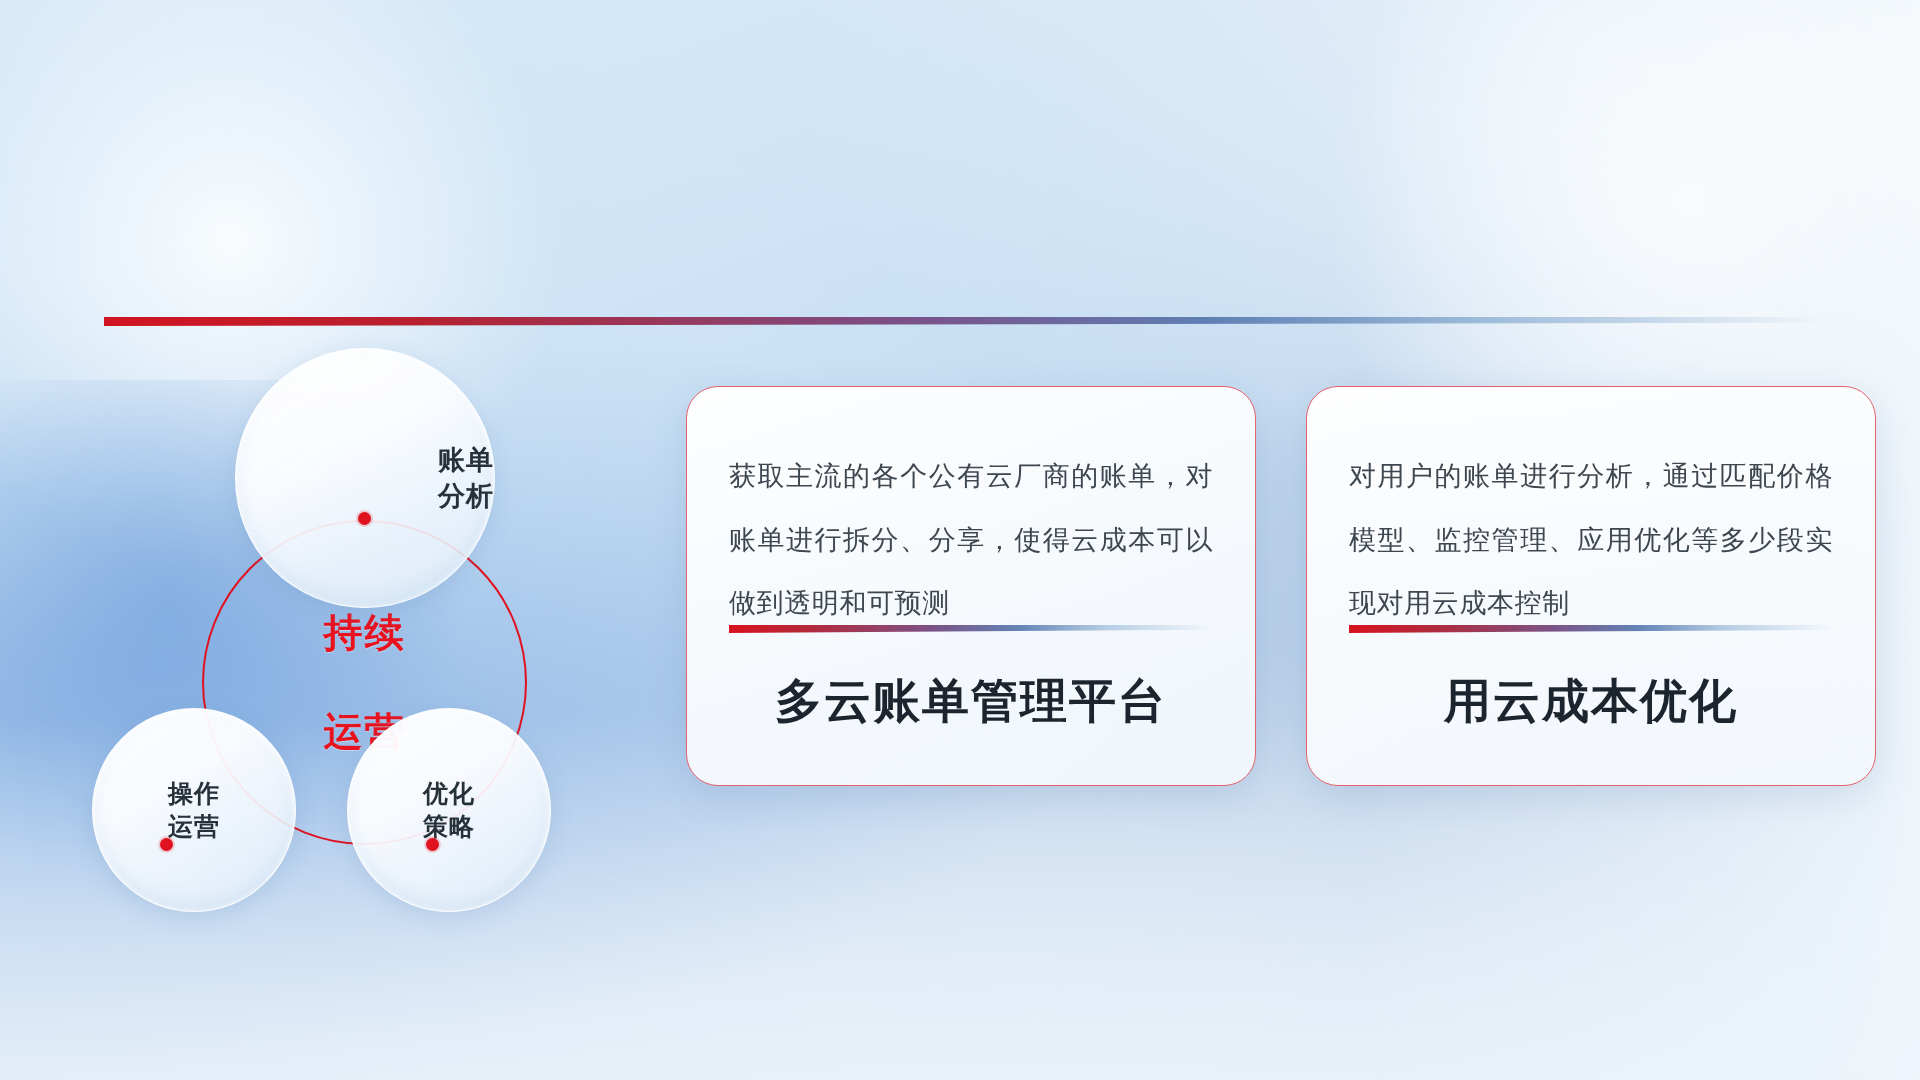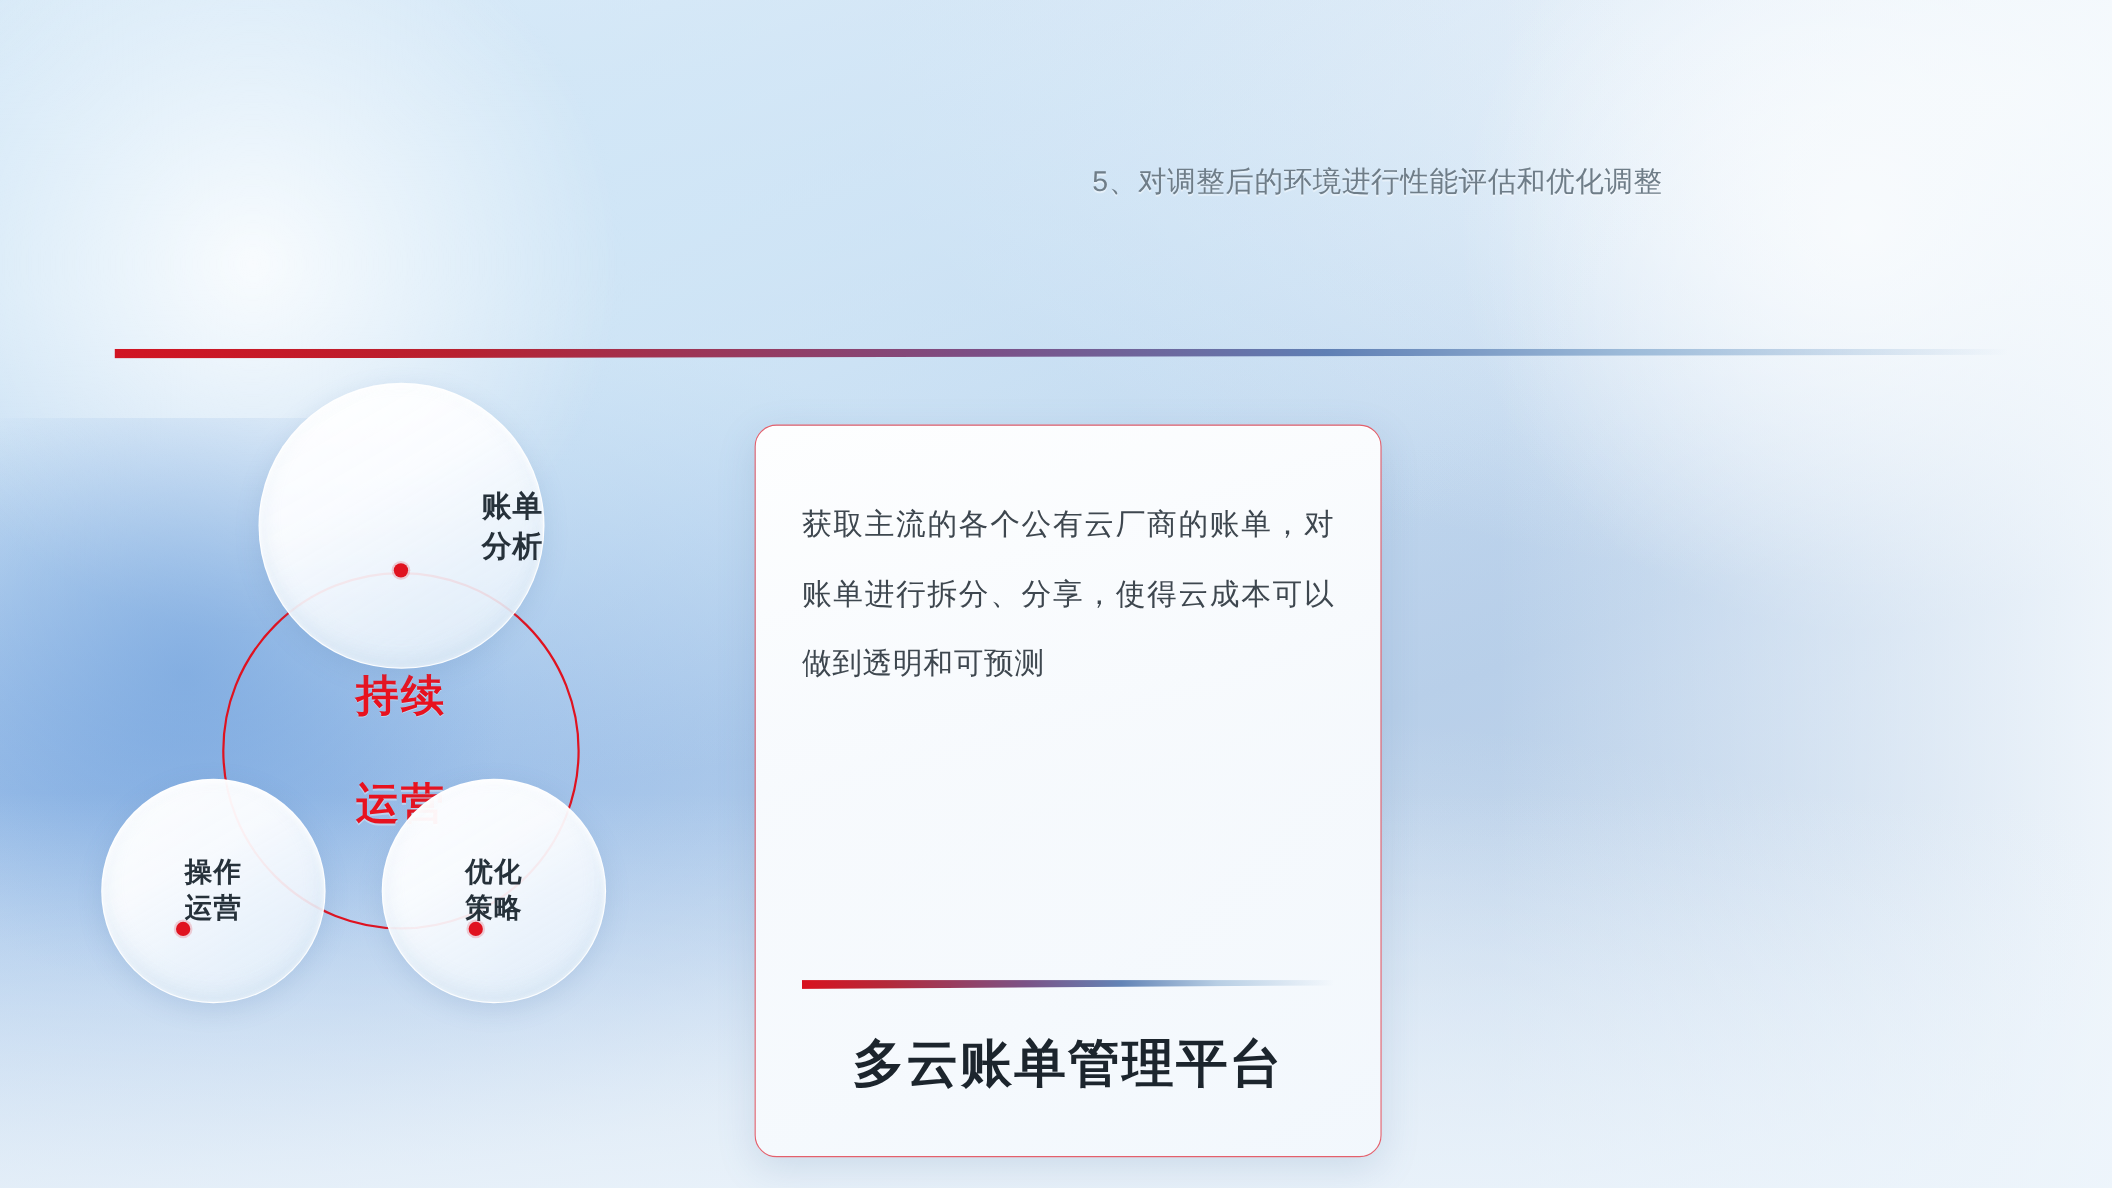--- a/index.html
+++ b/index.html
@@ -126,22 +126,22 @@
   }
   .dot-top{ left:266px; top:152px; }
   .dot-bl{  left:68px;  top:478px; }
   .dot-br{  left:334px; top:478px; }
 
   
   .cards{ position:absolute; left:0; top:0; width:1920px; height:1080px; }
   .card{
     position:absolute;
     top:386px;
-    width:570px; height:666px;
-    border-radius:20px;
+    width:570px; height:400px;
+    border-radius:32px;
     border:1.6px solid #e4606c;
     background:linear-gradient(160deg, rgba(255,255,255,.97) 0%, rgba(250,252,254,.95) 45%, rgba(243,248,253,.93) 100%);
     box-shadow:0 10px 34px rgba(90,125,170,.18), inset 0 1px 0 rgba(255,255,255,.9);
     padding:58px 42px 0 42px;
   }
   .card.left{ left:686px; }
   .card.right{ left:1306px; }
   .card-body{
     font-size:27px; line-height:2.36;
     color:#3e474f;
@@ -166,21 +166,20 @@
 
 <div class="bg-base"></div>
 <div class="bg-glow-left"></div>
 <div class="bg-glow-right"></div>
 <div class="bg-blue-blob"></div>
 <div class="bg-right-wash"></div>
 <div class="bg-soft-bottom"></div>
 
 <div class="top-lists">
   <div class="list-col right">
-    <div class="list-item">5、对调整后的环境进行性能评估和优化调整</div>
   </div>
 </div>
 
 <div class="divider">
   <div class="bar"></div>
 </div>
 
 <div class="venn">
   <div class="ring ring-main"></div>
 
@@ -218,14 +217,19 @@
 </div>
 
 <div class="cards">
 
   <div class="card left">
     <div class="card-body">获取主流的各个公有云厂商的账单，对账单进行拆分、分享，使得云成本可以做到透明和可预测</div>
     <div class="card-rule"></div>
     <div class="card-title">多云账单管理平台</div>
   </div>
 
+  <div class="card right">
+    <div class="card-body">对用户的账单进行分析，通过匹配价格模型、监控管理、应用优化等多少段实现对用云成本控制</div>
+    <div class="card-rule"></div>
+    <div class="card-title">用云成本优化</div>
+  </div>
 
 </div>
 
 </body></html>

